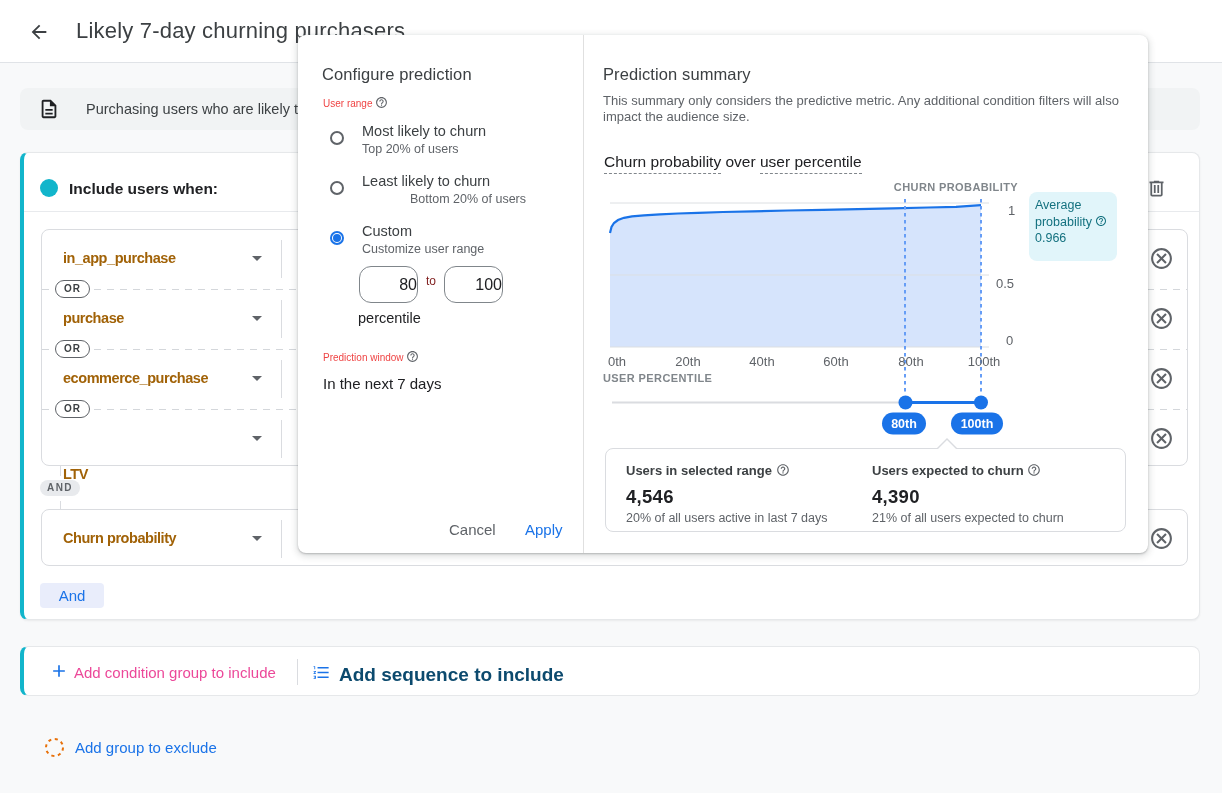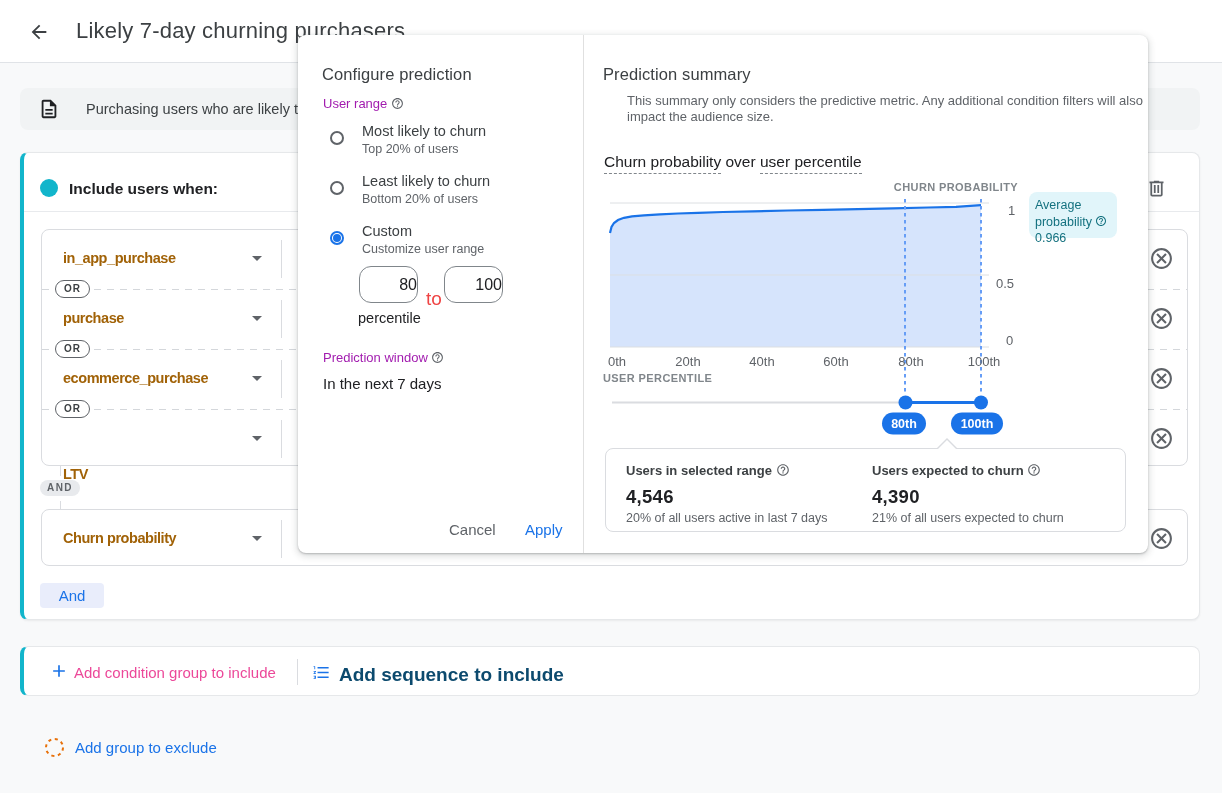--- a/index.html
+++ b/index.html
@@ -43,40 +43,40 @@
 #card2 .vd { position:absolute; left:273px; top:12px; width:1px; height:26px; background:#dadce0; }
 
 
 #excl .circ { position:absolute; left:44px; top:737px; }
 #excl .t { position:absolute; left:75px; top:739px; color:#1a73e8; font-size:15px; }
 
 
 #dialog { position:absolute; left:298px; top:35px; width:850px; height:518px; background:#fff; border-radius:8px; box-shadow:0 2px 6px 2px rgba(60,64,67,0.15), 0 1px 2px rgba(60,64,67,0.3); }
 #dlgdiv { position:absolute; left:285px; top:0; width:1px; height:518px; background:#e0e0e0; }
 .h16 { font-size:16.5px; color:#3c4043; letter-spacing:0.1px; }
-.lbl13 { font-size:13px; color:#a21caf; }
+.lbl13 { font-size:10px; color:#ef4444; }
 #cfgttl { position:absolute; left:24px; top:30px; }
 #userrange { position:absolute; left:25px; top:61px; }
 .radio { position:absolute; width:14px; height:14px; border:2px solid #5f6368; border-radius:50%; }
 .radio.sel { border-color:#1a73e8; }
 .radio.sel::after { content:""; position:absolute; inset:0; margin:auto; width:8px; height:8px; background:#1a73e8; border-radius:50%; }
 .ropt .l1 { position:absolute; left:64px; font-size:14.5px; color:#3c4043; }
 .ropt .l2 { position:absolute; left:64px; font-size:12.5px; color:#5f6368; }
 .numbox { position:absolute; width:59px; height:37px; border:1px solid #80868b; border-radius:12px; font-size:16px; color:#202124; text-align:right; line-height:35px; background:#fff; }
 #cancel { position:absolute; left:151px; top:486px; font-size:15px; color:#5f6368; }
 #apply { position:absolute; left:227px; top:486px; font-size:15px; color:#1a73e8; }
 
 
 #sumttl { position:absolute; left:305px; top:30px; }
-#sumpar { position:absolute; left:305px; top:58px; width:545px; font-size:13px; color:#5f6368; line-height:16px;margin-left:24px; }
+#sumpar { position:absolute; left:305px; top:58px; width:545px; font-size:13px; color:#5f6368; line-height:16px; }
 #churnhdr { position:absolute; left:306px; top:118px; font-size:15.5px; color:#202124; }
 #churnhdr span { border-bottom:1px dashed #80868b; padding-bottom:3px; }
 #chartlbl { position:absolute; left:500px; top:146px; width:220px; text-align:right; font-size:11px; font-weight:bold; letter-spacing:0.4px; color:#80868b; }
 #userpct { position:absolute; left:305px; top:337px; font-size:11px; font-weight:bold; letter-spacing:0.4px; color:#80868b; }
-#tooltip { position:absolute; left:731px; top:157px; width:88px; height:46px; background:#e1f5fa; border-radius:8px; color:#13717f; font-size:12.5px; line-height:16.5px; padding:5px 0 0 6px; }
+#tooltip { position:absolute; left:731px; top:157px; width:88px; height:69px; background:#e1f5fa; border-radius:8px; color:#13717f; font-size:12.5px; line-height:16.5px; padding:5px 0 0 6px; }
 #callout { position:absolute; left:307px; top:413px; width:521px; height:84px; border:1px solid #dadce0; border-radius:8px; background:#fff; }
 #callout::before { content:""; position:absolute; left:330px; top:-11px; width:0; height:0; border-left:11px solid transparent; border-right:11px solid transparent; border-bottom:11px solid #dadce0; }
 #callout::after { content:""; position:absolute; left:331.5px; top:-9px; width:0; height:0; border-left:9.5px solid transparent; border-right:9.5px solid transparent; border-bottom:9.5px solid #fff; }
 .stat .s1 { position:absolute; top:14px; font-size:13px; font-weight:bold; color:#3c4043; }
 .stat .s2 { position:absolute; top:37px; font-size:18.5px; font-weight:bold; color:#202124; letter-spacing:0.3px; }
 .stat .s3 { position:absolute; top:62px; font-size:12.5px; color:#5f6368; }
 </style>
 </head>
 <body>
 <div id="stage">
@@ -189,30 +189,30 @@
     </div>
 
     <div class="ropt">
       <div class="radio" style="left:32px; top:96px;"></div>
       <div class="l1" style="top:88px;">Most likely to churn</div>
       <div class="l2" style="top:107px;">Top 20% of users</div>
     </div>
     <div class="ropt">
       <div class="radio" style="left:32px; top:146px;"></div>
       <div class="l1" style="top:138px;">Least likely to churn</div>
-      <div class="l2" style="top:157px;">Bottom 20% of users</div>
+      <div class="l2" style="top:157px;margin-left:48px;">Bottom 20% of users</div>
     </div>
     <div class="ropt">
       <div class="radio sel" style="left:32px; top:196px;"></div>
       <div class="l1" style="top:188px;">Custom</div>
       <div class="l2" style="top:207px;">Customize user range</div>
     </div>
 
     <div class="numbox" style="left:61px; top:231px;">80</div>
-    <div style="position:absolute; left:128px; top:253px; font-size:19px; color:#ef4444;">to</div>
+    <div style="position:absolute; left:128px; top:239px; font-size:12px; color:#7f1d1d;">to</div>
     <div class="numbox" style="left:146px; top:231px;">100</div>
     <div style="position:absolute; left:60px; top:275px; font-size:14.5px; color:#202124;">percentile</div>
 
     <div class="lbl13" style="position:absolute; left:25px; top:315px;">Prediction window
       <svg width="13" height="13" viewBox="0 0 24 24" style="vertical-align:-2px;">
           <path fill="#5f6368" d="M11 18h2v-2h-2v2zm1-16C6.48 2 2 6.48 2 12s4.48 10 10 10 10-4.48 10-10S17.52 2 12 2zm0 18c-4.41 0-8-3.59-8-8s3.59-8 8-8 8 3.59 8 8-3.59 8-8 8zm0-14c-2.21 0-4 1.79-4 4h2c0-1.1.9-2 2-2s2 .9 2 2c0 2-3 1.75-3 5h2c0-2.25 3-2.5 3-5 0-2.21-1.79-4-4-4z"></path>
         </svg>
     </div>
     <div style="position:absolute; left:25px; top:340px; font-size:15px; color:#202124;">In the next 7 days</div>
 

